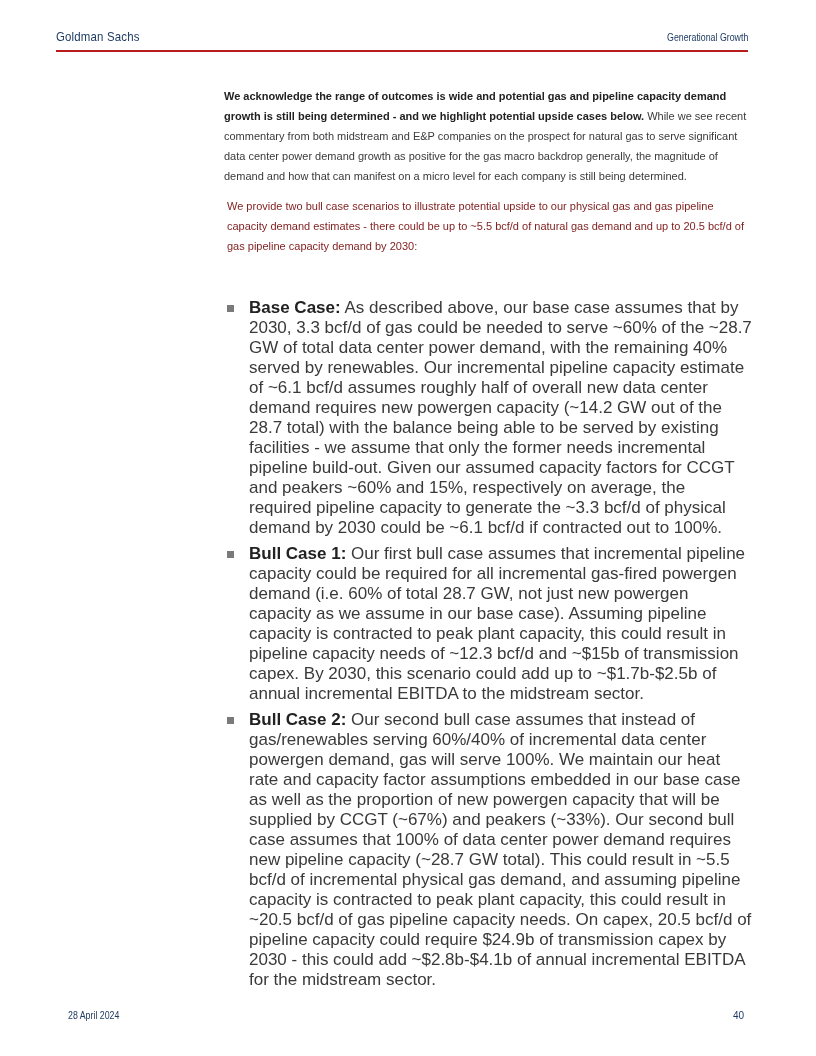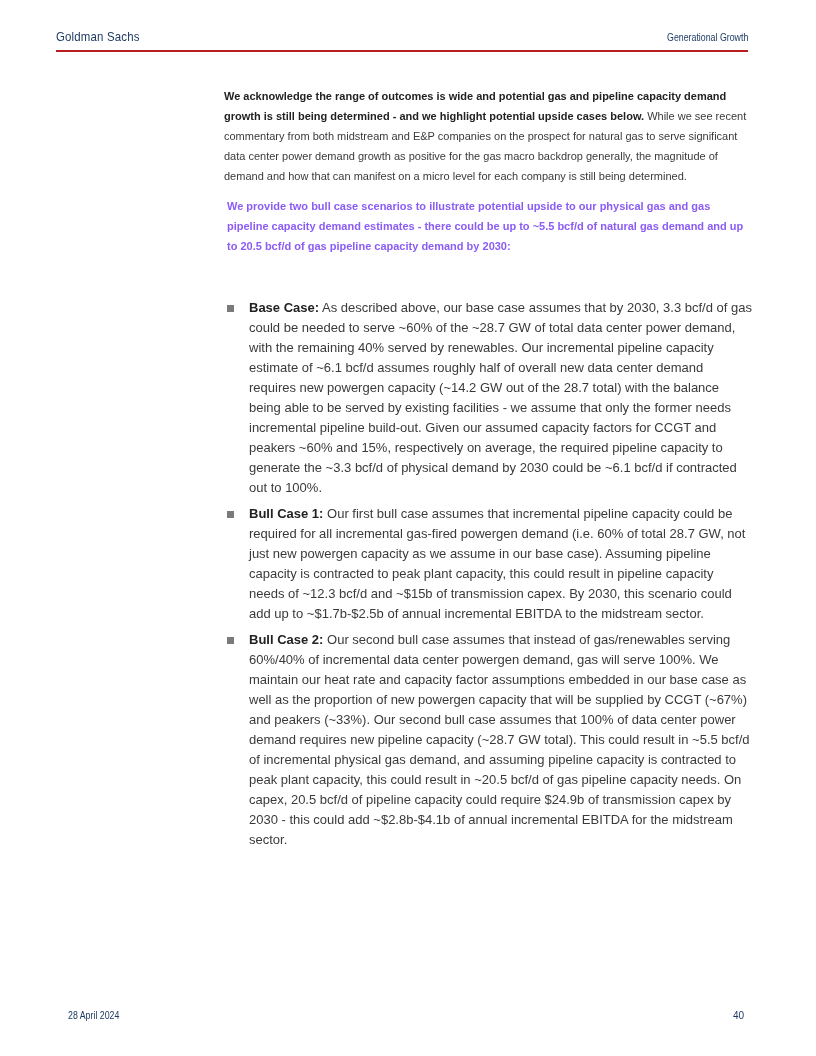--- a/index.html
+++ b/index.html
@@ -3,23 +3,23 @@
   <meta charset="utf-8">
   <style>
     html, body { margin: 0; padding: 0; background: #ffffff; }
     body { width: 816px; height: 1056px; position: relative; overflow: hidden; font-family: "Liberation Sans", sans-serif; color: #3a3a3a; }
     .header { position: absolute; left: 56px; right: 68px; top: 28px; height: 22px; border-bottom: 2px solid #b91c1c; }
     .brand { position: absolute; left: 0; top: 1px; font-family: "Liberation Sans Narrow", "Liberation Sans", sans-serif; font-size: 13px; color: #1f3b63; letter-spacing: 0.2px; transform: scaleX(0.88); transform-origin: left center; }
     .report-title { position: absolute; right: 0; top: 4px; font-size: 10px; color: #1f3b63; transform: scaleX(0.88); transform-origin: right center; }
     .content { position: absolute; left: 224px; width: 528px; top: 86px; }
     p { margin: 0; font-size: 11px; line-height: 20px; }
     .p1 b, .p2 b { color: #222; }
-    .p2 { margin-top: 10px; font-weight: bold; color: #8b5cf6; padding-left: 3px; }
+    .p2 { margin-top: 10px; font-weight: normal; color: #7f1d1d; padding-left: 3px; }
     ul.cases { list-style: none; margin: 42px 0 0 0; padding: 0; }
-    ul.cases li { position: relative; padding-left: 25px; font-size: 13px; line-height: 20px; margin-bottom: 6px; }
+    ul.cases li { position: relative; padding-left: 25px; font-size: 17px; line-height: 20px; margin-bottom: 6px; }
     .bullet { position: absolute; left: 3px; top: 7px; width: 7px; height: 7px; background: #7a7a7a; }
     .case-label { font-weight: bold; color: #222; }
     .footer-date { position: absolute; left: 68px; top: 1010px; font-size: 10px; color: #1f3b63; transform: scaleX(0.88); transform-origin: left center; }
     .footer-page { position: absolute; right: 72px; top: 1010px; font-size: 10px; color: #1f3b63; }
   </style>
 </head>
 <body>
 
 <div class="header">
   <span class="brand">Goldman Sachs</span>

